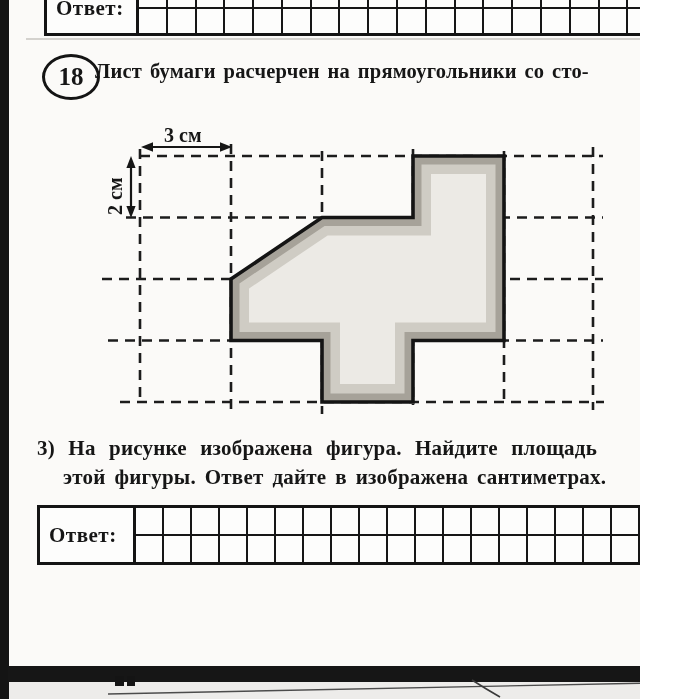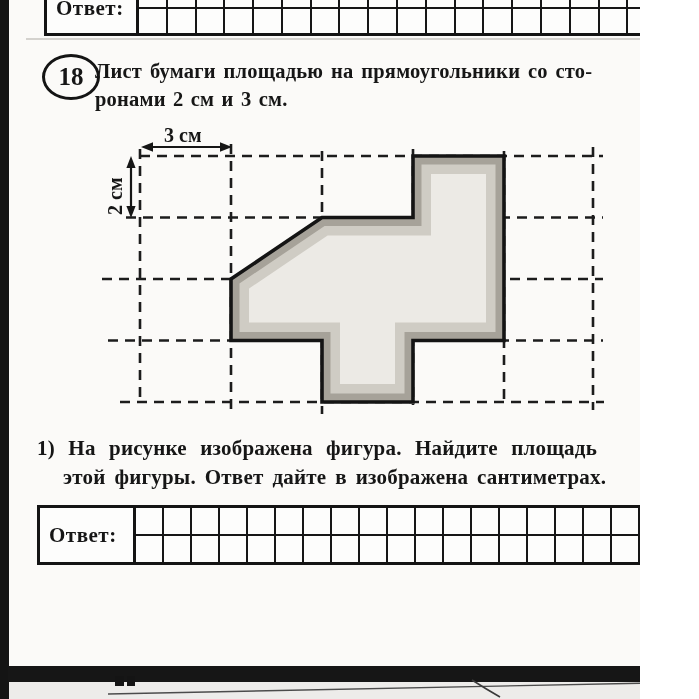--- a/index.html
+++ b/index.html
@@ -137,22 +137,21 @@
         </div>
         <div class="cell">
           <div class="half"></div>
           <div class="half"></div>
         </div>
       </div>
   </div>
   <div class="faint-rule"></div>
 
   <div class="problem-circle">18</div>
-  <div class="text-line p12-l1">Лист бумаги площадью на прямоугольники со сто-</div>
-  <div class="text-line p12-l2">ронами 2 см и 3 см.</div>
+  <div class="text-line p12-l1">Лист бумаги расчерчен на прямоугольники со сто-</div>
 
   <svg class="figure-svg" width="512" height="302" viewBox="96 116 512 302" xmlns="http://www.w3.org/2000/svg">
     <defs>
       <clipPath id="shapeClip">
         <polygon points="413,156 504,156 504,340.5 413,340.5 413,402 322,402 322,340.5 231,340.5 231,279 322,217.5 413,217.5"></polygon>
       </clipPath>
     </defs>
 
     <g stroke="#1c1c1c" stroke-width="2.6" stroke-dasharray="10 7" fill="none">
       <line x1="140" y1="156" x2="603" y2="156"></line>
@@ -185,21 +184,21 @@
     <text class="fig-text" x="164" y="142">3 см</text>
 
     <g stroke="#161616" stroke-width="2.2" fill="#161616">
       <line x1="131" y1="162" x2="131" y2="212"></line>
       <polygon points="131,156 126.4,168 135.6,168" stroke="none"></polygon>
       <polygon points="131,218 126.4,206 135.6,206" stroke="none"></polygon>
     </g>
     <text class="fig-text" transform="translate(122,215) rotate(-90)">2 см</text>
   </svg>
 
-  <div class="text-line q1-l1">1) На рисунке изображена фигура. Найдите площадь</div>
+  <div class="text-line q1-l1">3) На рисунке изображена фигура. Найдите площадь</div>
   <div class="text-line q1-l2">этой фигуры. Ответ дайте в изображена сантиметрах.</div>
 
   <div class="answer-strip strip-mid">
     <div class="strip-label">Ответ:</div>
     <div class="cells">
         <div class="cell">
           <div class="half"></div>
           <div class="half"></div>
         </div>
         <div class="cell">

